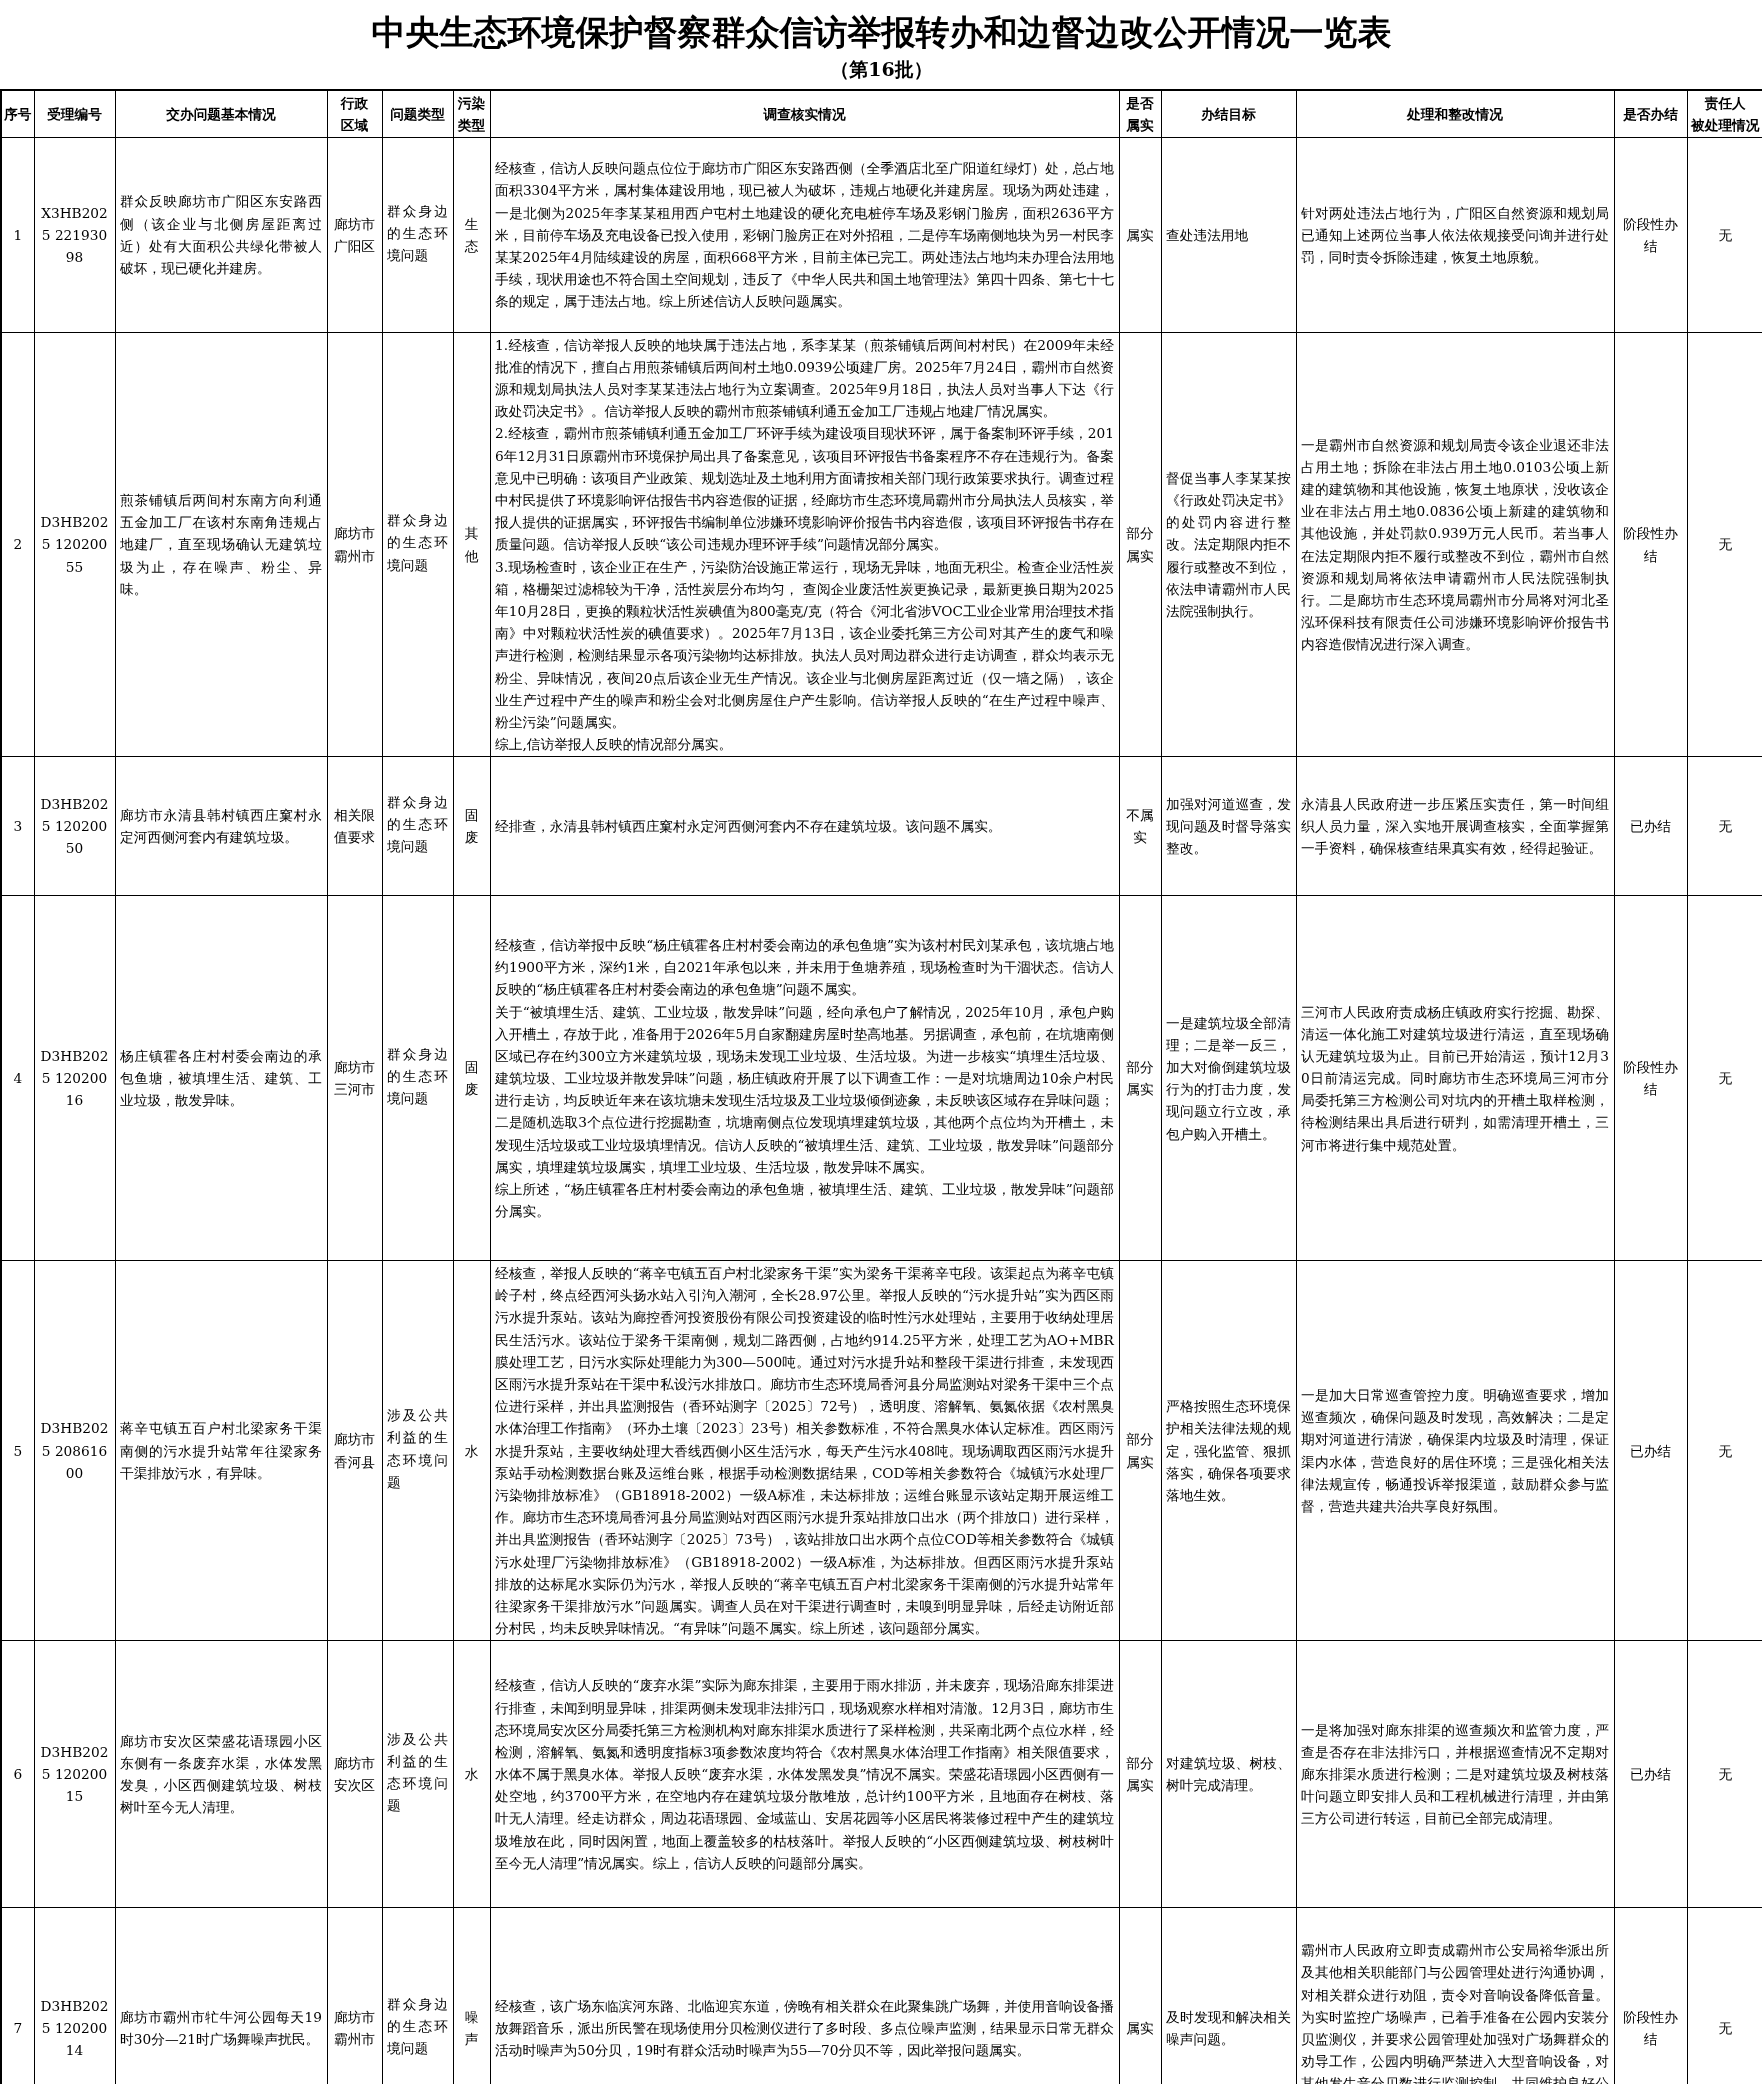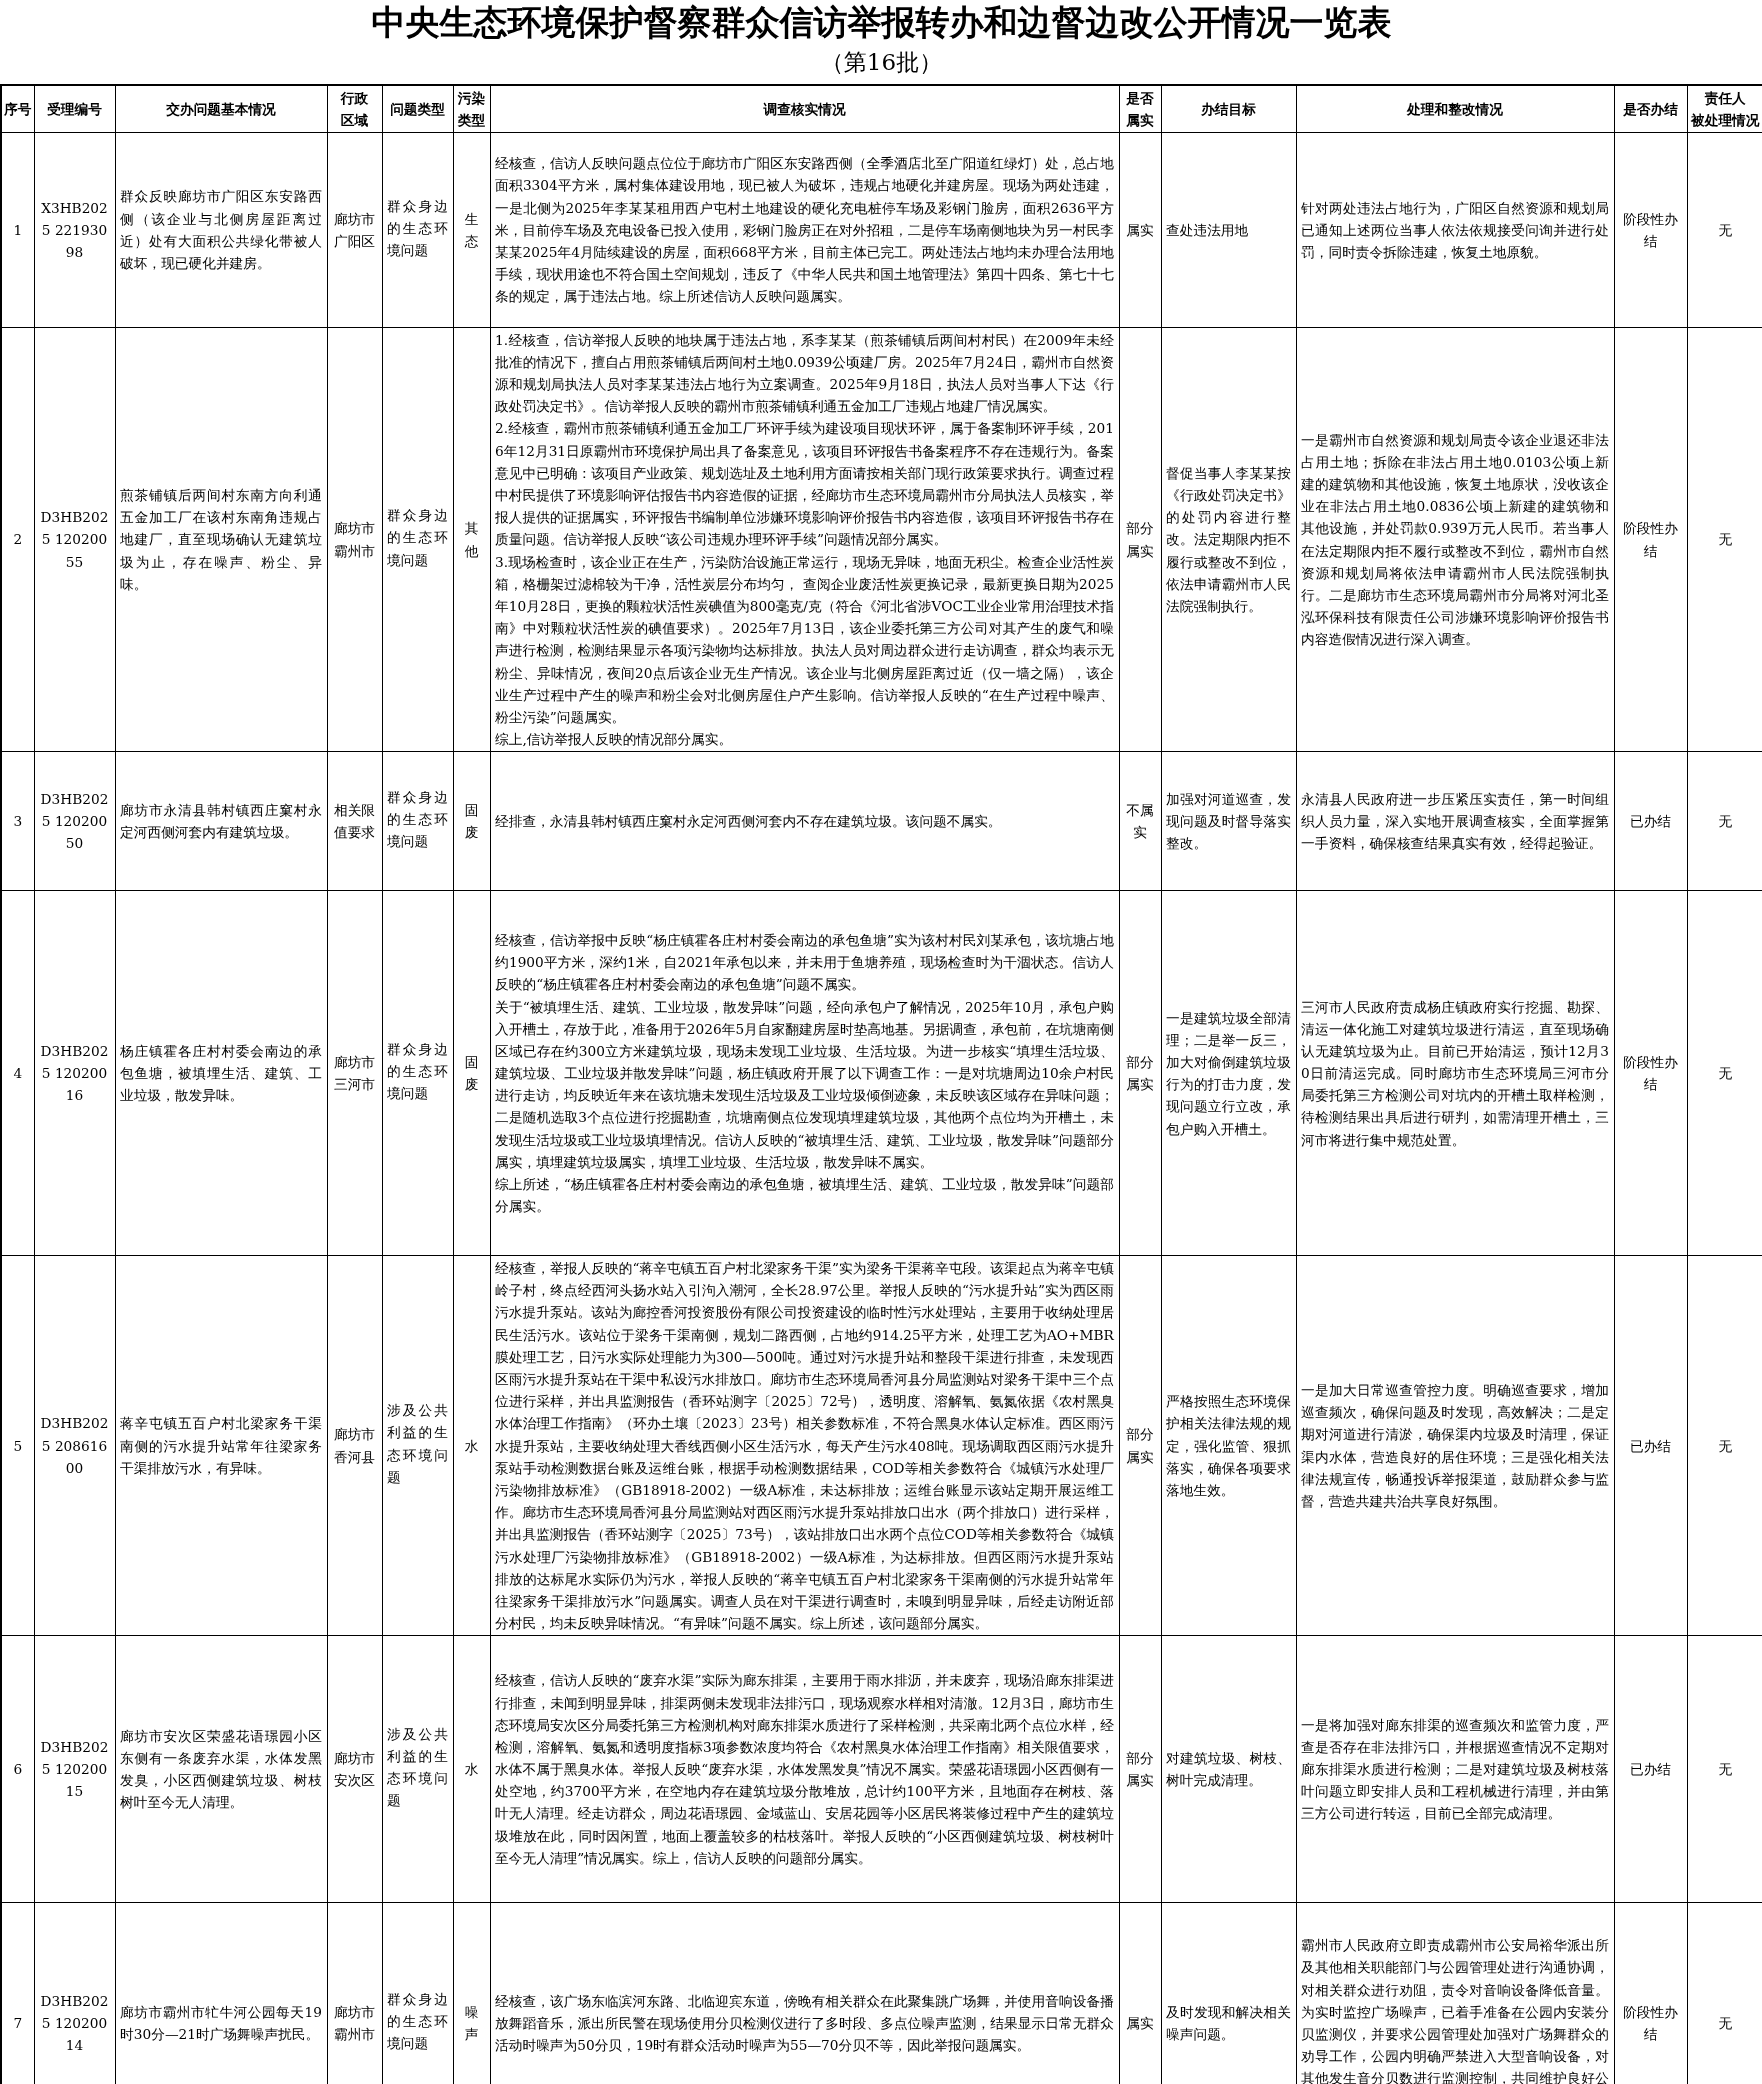--- a/index.html
+++ b/index.html
@@ -1,19 +1,19 @@
 <!DOCTYPE html>
 <html style="font-size:14.6px"><head>
 <meta charset="utf-8">
 <style>
   html,body{margin:0;padding:0;background:#fff;color:#000;}
   .page{width:1763px;background:#fff;font-family:"DejaVu Serif","Liberation Serif",serif;}
-  .title-wrap{text-align:center;padding-top:1px;}
+  .title-wrap{text-align:center;padding-top:11px;}
   .main-title{font-family:"Liberation Sans","DejaVu Sans",sans-serif;font-weight:bold;font-size:34px;line-height:1.25;margin:0;}
-  .sub-title{font-size:23px;font-weight:normal;margin:3.7px 0 5.5px 0;}
+  .sub-title{font-size:19px;font-weight:bold;margin:3.7px 0 5.5px 0;}
   table.report{border-collapse:collapse;table-layout:fixed;width:1759px;margin:0 auto;border:2.7px solid #000;}
   table.report td{border:1.8px solid #000;padding:0.9px 4.6px;font-size:13.7px;line-height:1.62;vertical-align:middle;white-space:pre-wrap;word-break:break-all;overflow:hidden;}
   table.report thead td{font-weight:bold;text-align:center;white-space:pre-line;padding:0.9px 1.8px;}
   td.c-center{text-align:center;padding:0.9px 1.8px;}
   td.c-just{text-align:justify;}
   td.c-type{padding:0.9px 0.9px;text-align:justify;font-family:Liberation Mono, monospace;}
   td.c-issue{padding:0.9px 2.7px;text-align:justify;}
 </style>
 </head>
 <body>

